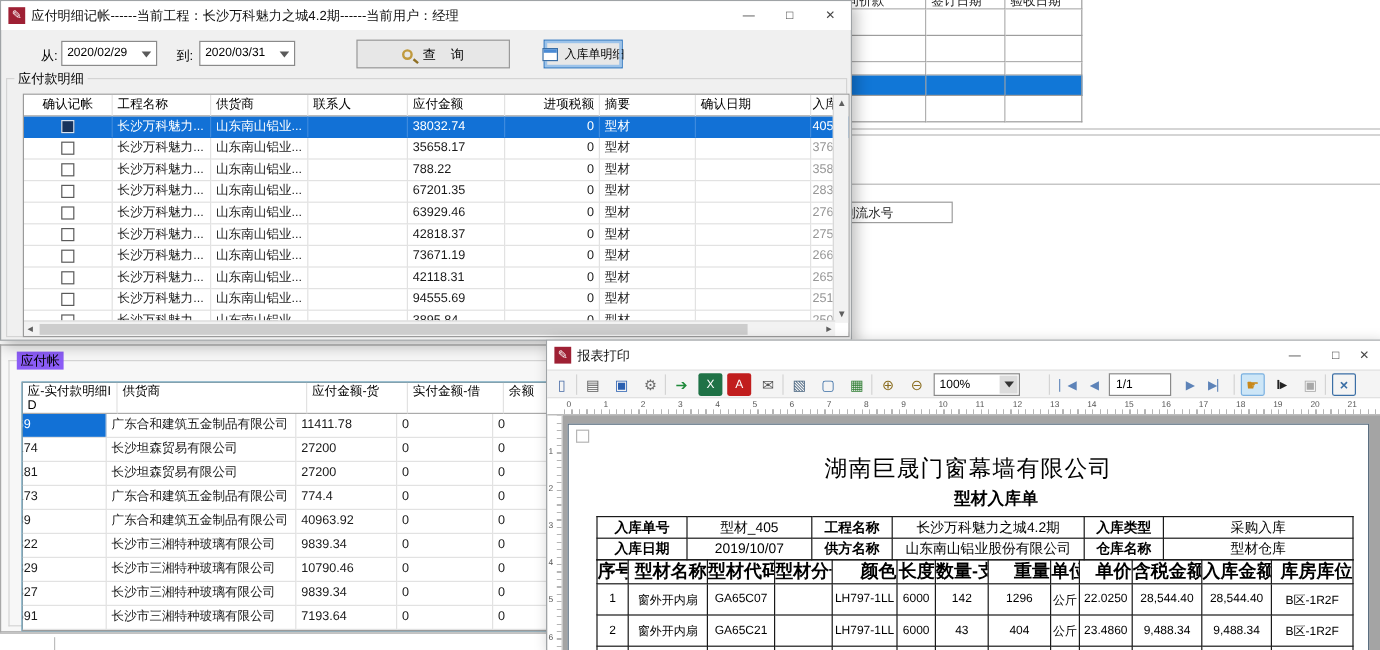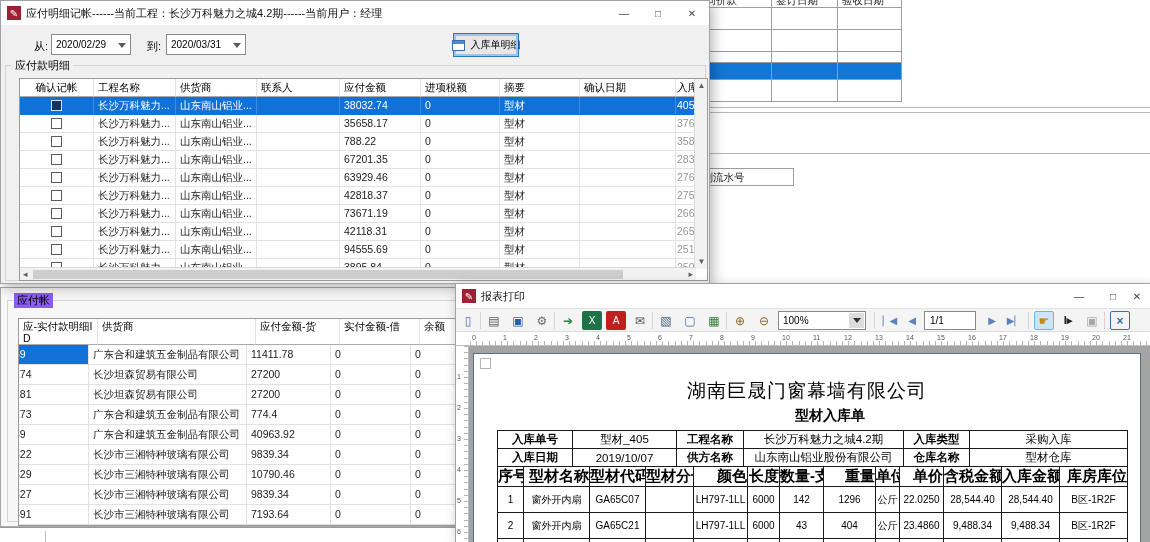--- a/index.html
+++ b/index.html
@@ -40,21 +40,21 @@
 
   #w1-grid { position:absolute; left:18px; top:77px; width:689px; height:203px; background:#fff;
              border:1px solid #9a9a9a; overflow:hidden; }
   .grow { display:flex; height:18px; background:#fff; }
   .gcell { flex:none; border-right:1px solid #e2e2e2; border-bottom:1px solid #e2e2e2;
            font-size:10.5px; line-height:17px; padding:0 4px; overflow:hidden; white-space:nowrap; color:#1a1a1a; }
   .ghead .gcell { border-bottom:1px solid #ababab; color:#000; }
   .grow.selected { background:#1271d6; }
   .grow.selected .gcell { color:#fff; border-right-color:#3d8ade; border-bottom-color:#1271d6; }
   .w1c0{width:74px; text-align:center;} .w1c1{width:82px;} .w1c2{width:81px;} .w1c3{width:83px;}
-  .w1c4{width:81px;} .w1c5{width:79px;} .w1c6{width:80px;} .w1c7{width:96px;} .w1c8{width:19px; padding:0 1px;}
+  .w1c4{width:81px;} .w1c5{width:79px;text-align:right;} .w1c6{width:80px;} .w1c7{width:96px;} .w1c8{width:19px; padding:0 1px;}
   .entry-num { color:#969696; }
   .grow.selected .entry-num { color:#fff; }
   .ckbox { display:inline-block; width:11px; height:11px; border:1px solid #5a5a5a; background:#fff; margin-top:3px; }
   .grow.selected .ckbox { background:#17335c; border-color:#d8e4f2; }
 
   .vscroll { position:absolute; right:0; top:0; width:13px; height:190px; background:#f2f2f2; border-left:1px solid #d9d9d9;}
   .vscroll .sup, .vscroll .sdn { position:absolute; left:0; width:13px; height:14px; color:#5f5f5f;
         font-size:8px; text-align:center; line-height:14px; }
   .vscroll .sdn { bottom:0; }
   .hscroll { position:absolute; left:0; bottom:0; width:676px; height:13px; background:#f2f2f2; border-top:1px solid #d9d9d9; }
@@ -289,20 +289,24 @@
       <span class="lbl" style="left:33px">从:</span>
       <span class="combo" style="left:50px; width:80px">
         <span>2020/02/29</span>
         <span class="arrow"></span>
       </span>
       <span class="lbl" style="left:146px">到:</span>
       <span class="combo" style="left:165px; width:80px">
         <span>2020/03/31</span>
         <span class="arrow"></span>
       </span>
+      <span class="btn" style="left:296px; width:128px">
+        <span class="mini-mag"></span>
+        <span>查    询</span>
+      </span>
       <span class="btn" id="btn-entry-detail" style="left:452px; width:66px">
         <span class="mini-win-ic"></span>
         <span>入库单明细</span>
       </span>
     </div>
     <div class="groupbox" style="left:4px; top:64px; right:3px; bottom:2px">
       <span class="grouplbl">应付款明细</span>
     </div>
     <div id="w1-grid">
       <div id="w1-rows">
@@ -462,21 +466,21 @@
       <span class="tbi" style="left:126px; color:#fff; background:#1f7246; font-size:10px">X</span>
       <span class="tbi" style="left:150px; color:#fff; background:#c11e1e; font-size:10px">A</span>
       <span class="tbi" style="left:174px; color:#555">✉</span>
       <span class="tbsep" style="left:196px"></span>
       <span class="tbi" style="left:200px; color:#46627e">▧</span>
       <span class="tbi" style="left:224px; color:#3a6ea5">▢</span>
       <span class="tbi" style="left:248px; color:#2e7d32">▦</span>
       <span class="tbsep" style="left:270px"></span>
       <span class="tbi" style="left:274px; color:#8a6d1f">⊕</span>
       <span class="tbi" style="left:298px; color:#8a6d1f">⊖</span>
-      <span class="tb-combo" style="left:322px; width:88px">
+      <span class="tb-combo" style="left:322px; width:72px">
         <span>100%</span>
         <span class="dd"></span>
       </span>
       <span class="tbsep" style="left:418px"></span>
       <span class="tbi navb bar" style="left:424px">◀</span>
       <span class="tbi navb" style="left:446px">◀</span>
       <span class="pagebox" style="left:468px; width:52px">1/1</span>
       <span class="tbi navb" style="left:526px">▶</span>
       <span class="tbi navb bar-r" style="left:548px">▶</span>
       <span class="tbsep" style="left:572px"></span>

